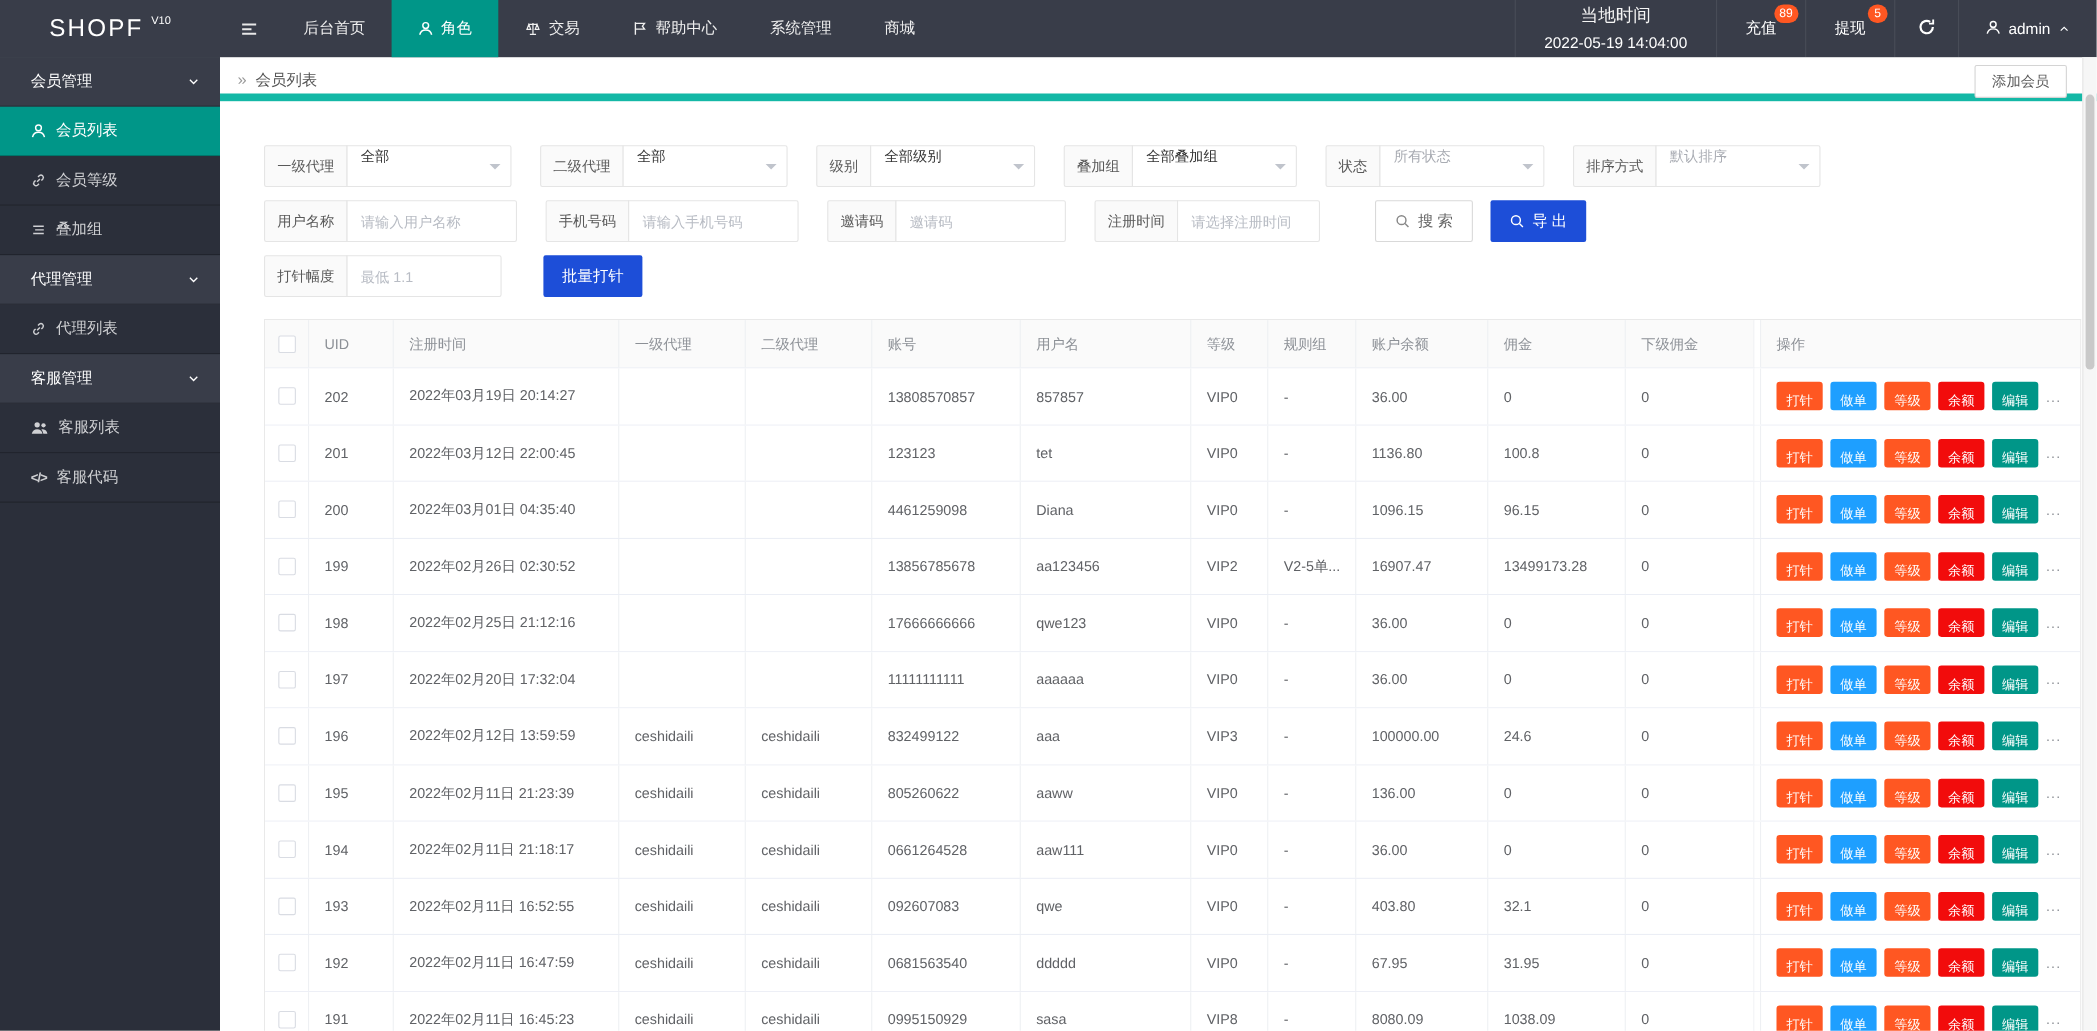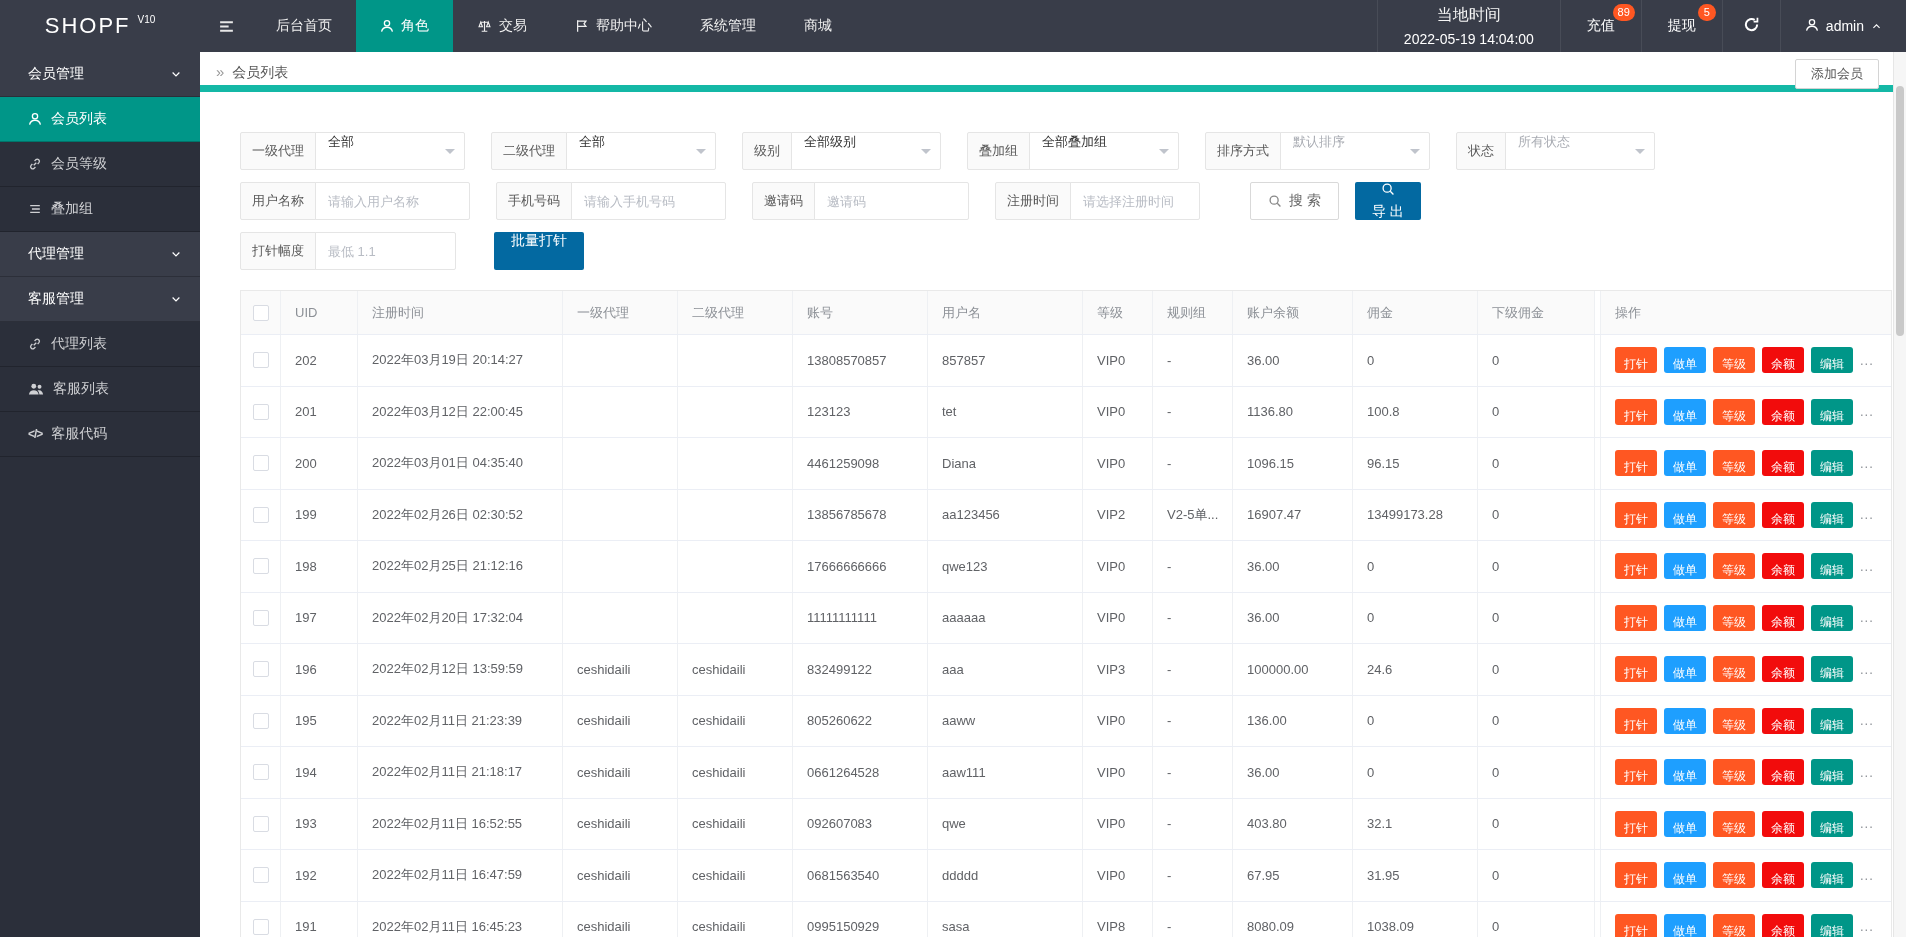--- a/index.html
+++ b/index.html
@@ -54,21 +54,21 @@
   .fselect { position:relative; display:flex; width:150px; border:1px solid #e5e5e5; margin-left:-1px;
     border-radius:0 2px 2px 0; padding:0 26px 0 12px; background:#fff; cursor:pointer; font-size:13px; color:#333; }
   .fselect.muted { color:#a9acb3; }
   .caret { position:absolute; right:9px; top:16px; width:0; height:0; border:5px solid transparent; border-top-color:#c0c4cc; }
   .finput { width:155px; border:1px solid #e5e5e5; margin-left:-1px; border-radius:0 2px 2px 0; padding:0 12px;
     font-size:13px; color:#333; outline:none; font-family:inherit; }
   .finput::placeholder { color:#b8bcc4; }
   .btn { display:inline-flex; align-items:center; gap:7px; height:38px; padding:0 17px; border-radius:2px; font-size:14px;
     cursor:pointer; border:1px solid transparent; white-space:nowrap; }
   .btn-plain { background:#fff; border-color:#d9d9d9; color:#666; margin-left:24px; }
-  .btn-orange { background:#0369a1; color:#fff; margin-left:16px; border:none;flex-direction:column; }
+  .btn-orange { background:#1d4ed8; color:#fff; margin-left:16px; border:none; }
   .btn svg { display:block; }
 
   
   .table-wrap { margin:20px 14px 0 40px; border:1px solid #e9e9e9; width:1652px; }
   .trow { display:flex; border-bottom:1px solid #ebeef5; background:#fff; height:51.5px; }
   .trow.thead { background:#fafafa; height:44px; color:#8c9096; font-size:13px; }
   .tcell { display:flex; align-items:center; padding-left:14px; border-right:1px solid #eef0f3; font-size:13px; color:#606266; overflow:hidden; white-space:nowrap; }
   .thead .tcell { color:#8c9096; }
   .c-check { width:40px; justify-content:center; padding-left:0; }
   .c-uid  { width:77px; }
@@ -223,39 +223,39 @@
   </div>
     <div class="side-entry section">
 
     <span class="side-label">代理管理</span>
   <span class="chev">
         <svg width="12" height="12" viewBox="0 0 16 16" fill="none" stroke="currentColor" stroke-width="1.6">
           <path d="m3.5 6 4.5 4.5L12.5 6"></path>
         </svg>
       </span>
     </div>
-    <div class="side-entry section">
-
-    <span class="side-label">客服管理</span>
-  <span class="chev">
-        <svg width="12" height="12" viewBox="0 0 16 16" fill="none" stroke="currentColor" stroke-width="1.6">
-          <path d="m3.5 6 4.5 4.5L12.5 6"></path>
-        </svg>
-      </span>
-    </div>
     <div class="side-entry item">
     <span class="side-icon">
         <svg width="14" height="14" viewBox="0 0 16 16" fill="none" stroke="currentColor" stroke-width="1.5">
           <path d="M6.5 9.5 9.5 6.5"></path>
           <path d="M7.5 4.5 9 3a2.5 2.5 0 0 1 3.5 3.5L11 8"></path>
           <path d="M8.5 11.5 7 13a2.5 2.5 0 0 1-3.5-3.5L5 8"></path>
         </svg>
       </span>
     <span class="side-label">代理列表</span>
   </div>
+    <div class="side-entry section">
+
+    <span class="side-label">客服管理</span>
+  <span class="chev">
+        <svg width="12" height="12" viewBox="0 0 16 16" fill="none" stroke="currentColor" stroke-width="1.6">
+          <path d="m3.5 6 4.5 4.5L12.5 6"></path>
+        </svg>
+      </span>
+    </div>
     <div class="side-entry item">
     <span class="side-icon">
         <svg width="16" height="14" viewBox="0 0 18 15" fill="currentColor">
           <circle cx="6.5" cy="4.4" r="2.7"></circle>
           <path d="M1 13.6c.4-3.1 2.6-4.8 5.5-4.8s5.1 1.7 5.5 4.8z"></path>
           <circle cx="13" cy="4.9" r="2.2"></circle>
           <path d="M12.4 9c2.5.2 4.2 1.8 4.6 4.6h-4.2c-.2-1.9-.9-3.4-2.1-4.3.5-.2 1.1-.3 1.7-.3z"></path>
         </svg>
       </span>
     <span class="side-label">客服列表</span>
@@ -296,30 +296,30 @@
     </div>
   </div>
         <div class="fctrl">
     <span class="flabel">叠加组</span>
     <div class="fselect">
       <span class="fvalue">全部叠加组</span>
       <i class="caret"></i>
     </div>
   </div>
         <div class="fctrl">
+    <span class="flabel">状态</span>
+    <div class="fselect muted">
+      <span class="fvalue">所有状态</span>
+      <i class="caret"></i>
+    </div>
+  </div>
+        <div class="fctrl">
     <span class="flabel">排序方式</span>
     <div class="fselect muted">
       <span class="fvalue">默认排序</span>
-      <i class="caret"></i>
-    </div>
-  </div>
-        <div class="fctrl">
-    <span class="flabel">状态</span>
-    <div class="fselect muted">
-      <span class="fvalue">所有状态</span>
       <i class="caret"></i>
     </div>
   </div>
       </div>
     <div class="frow" id="filter-row-inputs">
 
     <div class="fctrl">
     <span class="flabel">用户名称</span>
     <input class="finput" placeholder="请输入用户名称" style="">
   </div>

